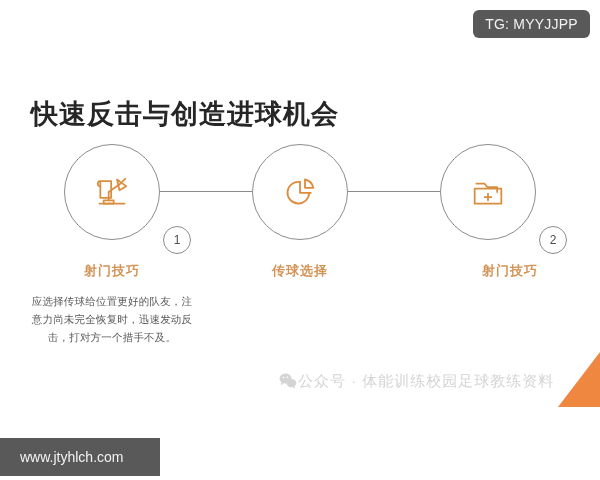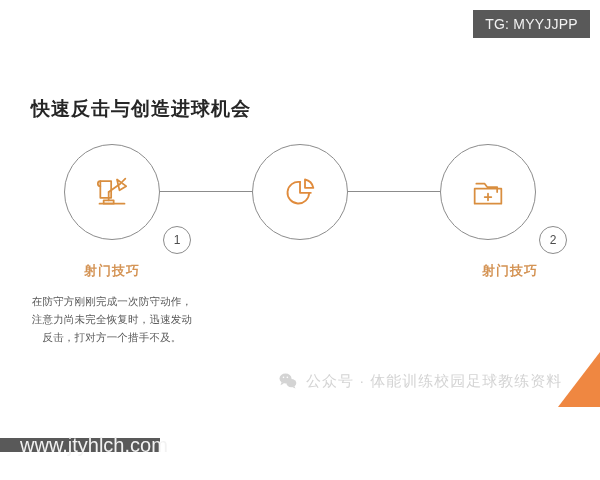--- a/index.html
+++ b/index.html
@@ -26,42 +26,43 @@
     width: 117px;
     height: 28px;
     background: #595959;
     color: #f2f2f2;
     font-size: 14px;
     letter-spacing: 0.2px;
     display: flex;
     align-items: center;
     justify-content: center;
     box-sizing: border-box;
+    border-radius: 6px;
   }
   .url-badge {
     position: absolute;
     left: 0px;
     top: 438px;
     width: 160px;
-    height: 14px;
+    height: 38px;
     background: #595959;
     color: #f2f2f2;
-    font-size: 20px;
+    font-size: 14px;
     display: flex;
     align-items: center;
     box-sizing: border-box;
     padding-left: 20px;
   }
 
   
   .title {
     position: absolute;
     left: 31px;
     top: 96px;
-    font-size: 19px;
+    font-size: 27px;
     font-weight: bold;
     color: #262626;
     letter-spacing: 1px;
     white-space: nowrap;
   }
   .steps {
     position: absolute;
     left: 0;
     top: 144px;
     width: 600px;
@@ -144,21 +145,21 @@
     box-sizing: border-box;
   }
 
   
   .wm-bottom {
     position: absolute;
     left: 278px;
     top: 371px;
     display: flex;
     align-items: flex-end;
-    gap: 8px;
+    gap: 0;
     color: #d4d4d4;
     font-size: 15px;
     letter-spacing: 1px;
     white-space: nowrap;
   }
   .wm-wechat {
     width: 20px;
     height: 20px;
     display: block;
   }
@@ -220,24 +221,25 @@
           <path d="M8 20 h32 v18 h-32 z"></path>
           <path d="M24 26 v8 M20 30 h8"></path>
         </g>
       </svg>
 
     </div>
   </div>
 
   <div class="col col-1">
     <div class="col-head">射门技巧</div>
-    <div class="col-body">在防守方刚刚完成一次防守动作，注意力尚未完全恢复时，迅速发动反击，打对方一个措手不及。</div>
+    <div class="col-body">应选择传球给位置更好的队友，注意力尚未完全恢复时，迅速发动反击，打对方一个措手不及。</div>
   </div>
 
   <div class="col col-2">
+    <div class="col-head">传球选择</div>
   </div>
 
   <div class="col col-3">
     <div class="col-head">射门技巧</div>
   </div>
 
   <div class="wm-bottom">
     <svg class="wm-wechat" viewBox="0 0 24 24">
       <g fill="#d4d4d4">
         <ellipse cx="9" cy="9" rx="7.2" ry="6"></ellipse>

